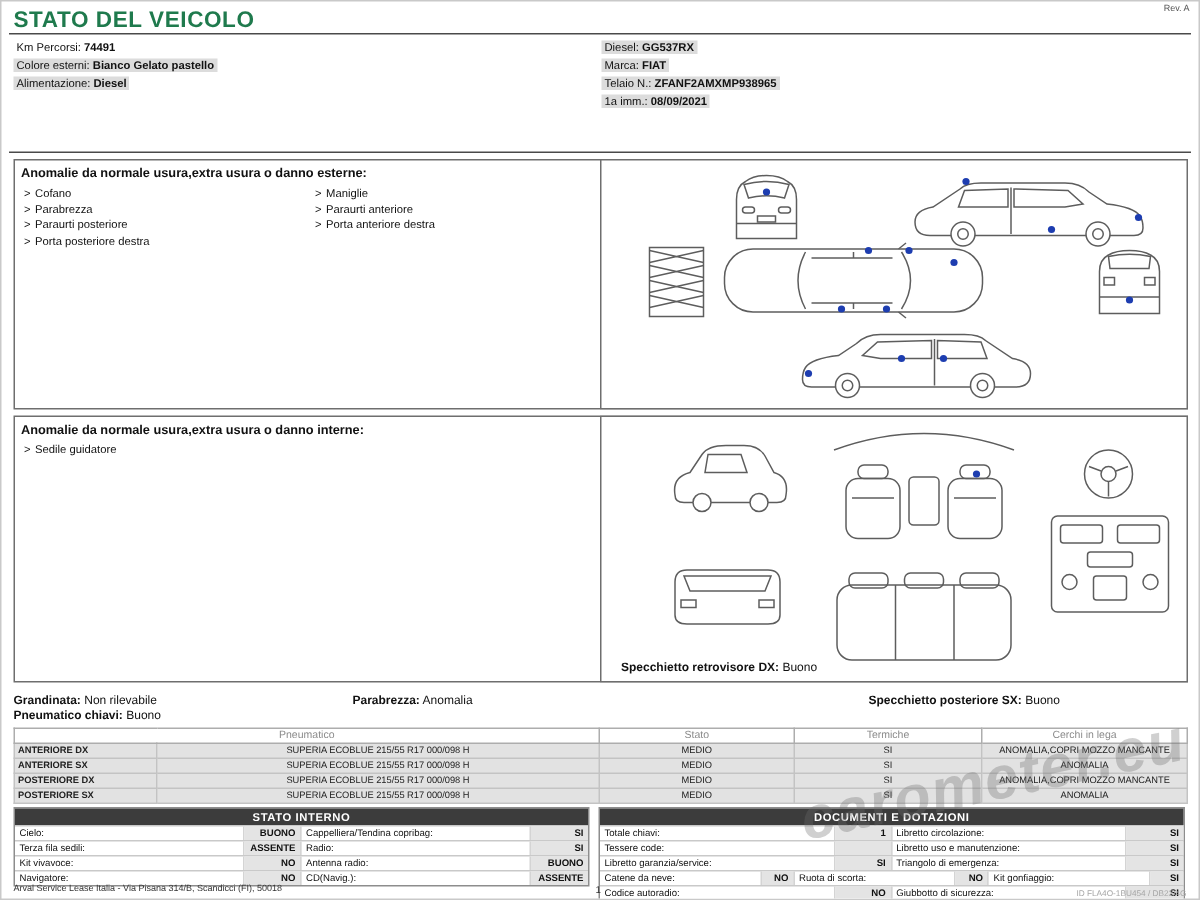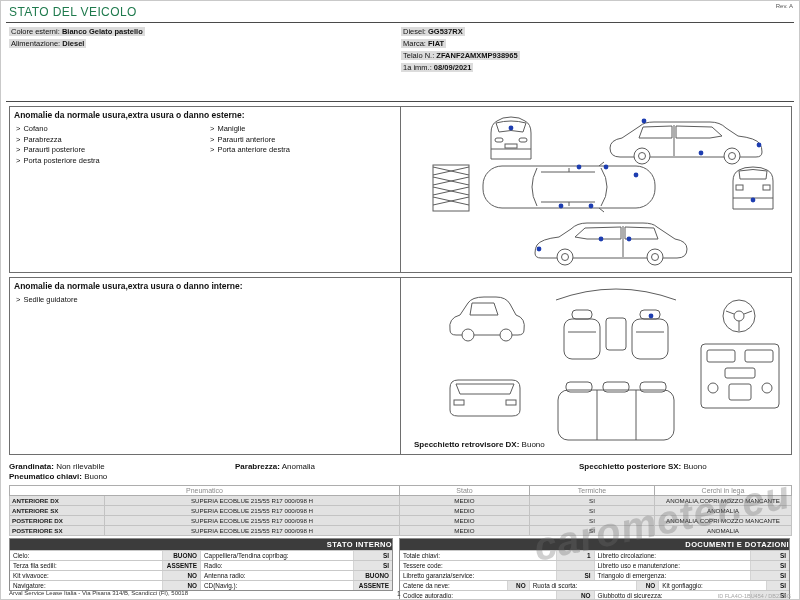--- a/index.html
+++ b/index.html
@@ -1,19 +1,19 @@
 <!DOCTYPE html>
 <html><head>
 <meta charset="utf-8">
 <style>
   *{margin:0;padding:0;box-sizing:border-box}
   html,body{background:#fff}
   .page{position:relative;width:800px;height:600px;background:#fff;overflow:hidden;
         font-family:"Liberation Sans",sans-serif;color:#111;border:1px solid #c9c9c9}
-  .title{position:absolute;left:8px;top:4px;font-size:12px;font-weight:normal;color:#1f7a4d;letter-spacing:.4px}
+  .title{position:absolute;left:8px;top:4px;font-size:15px;font-weight:bold;color:#1f7a4d;letter-spacing:.4px}
   .rev{position:absolute;right:6px;top:2px;font-size:6px;color:#555}
   .rule{position:absolute;left:5px;right:5px;border-top:1px solid #4a4a4a;height:0}
   .info{position:absolute;font-size:7.5px;line-height:11px}
   .iline{margin-bottom:1px}
   .chip{background:#dcdcdc;padding:0 2px}
   .chip.plain{background:transparent}
   .info b{font-weight:bold}
   .box{position:absolute;border:1px solid #6e6e6e;background:#fff}
   .box-title{position:absolute;left:4px;top:3px;font-size:8.5px;font-weight:bold}
   .alist{position:absolute;top:17px;font-size:7.5px;line-height:10.5px;white-space:nowrap}
@@ -22,21 +22,21 @@
   .sk{stroke:#5d5d5d;fill:none;stroke-width:1}
   .dot{fill:#1d3db0;stroke:none}
   .statusline{position:absolute;font-size:8px;white-space:nowrap}
   .statusline b{font-weight:bold}
   .statusline .sv{font-weight:normal}
   table.tyres{position:absolute;left:8px;top:484px;width:782px;border-collapse:collapse;table-layout:fixed;font-size:6.2px}
   table.tyres th{color:#8b8b8b;font-weight:normal;font-size:7px;border:1px solid #adadad;padding:1px 2px;text-align:center;background:#fff}
   table.tyres td{border:1px solid #c3c3c3;background:#e2e2e2;padding:1px 2px;text-align:center;color:#222}
   table.tyres td.pos{font-weight:bold;text-align:left}
   .mini{position:absolute;font-size:6.4px;border:1px solid #8d8d8d;background:#fff}
-  .mini .hd{background:#3c3c3c;color:#fff;font-weight:bold;text-align:right;font-size:7.5px;line-height:11px;letter-spacing:.4px}
+  .mini .hd{background:#3c3c3c;color:#fff;font-weight:bold;text-align:center;font-size:7.5px;line-height:11px;letter-spacing:.4px}
   .mini .mrow{display:flex;border-top:1px solid #c9c9c9}
   .mini .pair{flex:1;display:flex;min-width:0}
   .mini .lab{flex:1;padding:1px 3px;border-right:1px solid #d4d4d4;white-space:nowrap;overflow:hidden}
   .mini .v{width:38px;text-align:right;background:#e4e4e4;padding:1px 3px;font-weight:bold;border-right:1px solid #d4d4d4}
   .mini .pair:last-child .v{border-right:none}
   .mini .pair.narrow .v{width:22px}
   .watermark{position:absolute;left:538px;top:524px;font-size:40px;font-weight:bold;font-style:italic;
              color:rgba(110,110,110,.32);transform:rotate(-12deg);transform-origin:left bottom;
              letter-spacing:1px;white-space:nowrap;pointer-events:none}
   .footer-left{position:absolute;left:8px;top:589px;font-size:6px;color:#333}
@@ -46,20 +46,21 @@
 </head>
 <body>
 
 <div class="page">
 
   <div class="title">STATO DEL VEICOLO</div>
   <div class="rev">Rev. A</div>
   <div class="rule" style="top:21px"></div>
 
   <div class="info" style="left:8px;top:25px;width:380px">
+    <div class="iline"><span class="chip plain"><span>Km Percorsi:</span> <b>74491</b></span></div>
     <div class="iline"><span class="chip"><span>Colore esterni:</span> <b>Bianco Gelato pastello</b></span></div>
     <div class="iline"><span class="chip"><span>Alimentazione:</span> <b>Diesel</b></span></div>
   </div>
 
   <div class="info" style="left:400px;top:25px;width:392px">
     <div class="iline"><span class="chip"><span>Diesel:</span> <b>GG537RX</b></span></div>
     <div class="iline"><span class="chip"><span>Marca:</span> <b>FIAT</b></span></div>
     <div class="iline"><span class="chip"><span>Telaio N.:</span> <b>ZFANF2AMXMP938965</b></span></div>
     <div class="iline"><span class="chip"><span>1a imm.:</span> <b>08/09/2021</b></span></div>
   </div>

